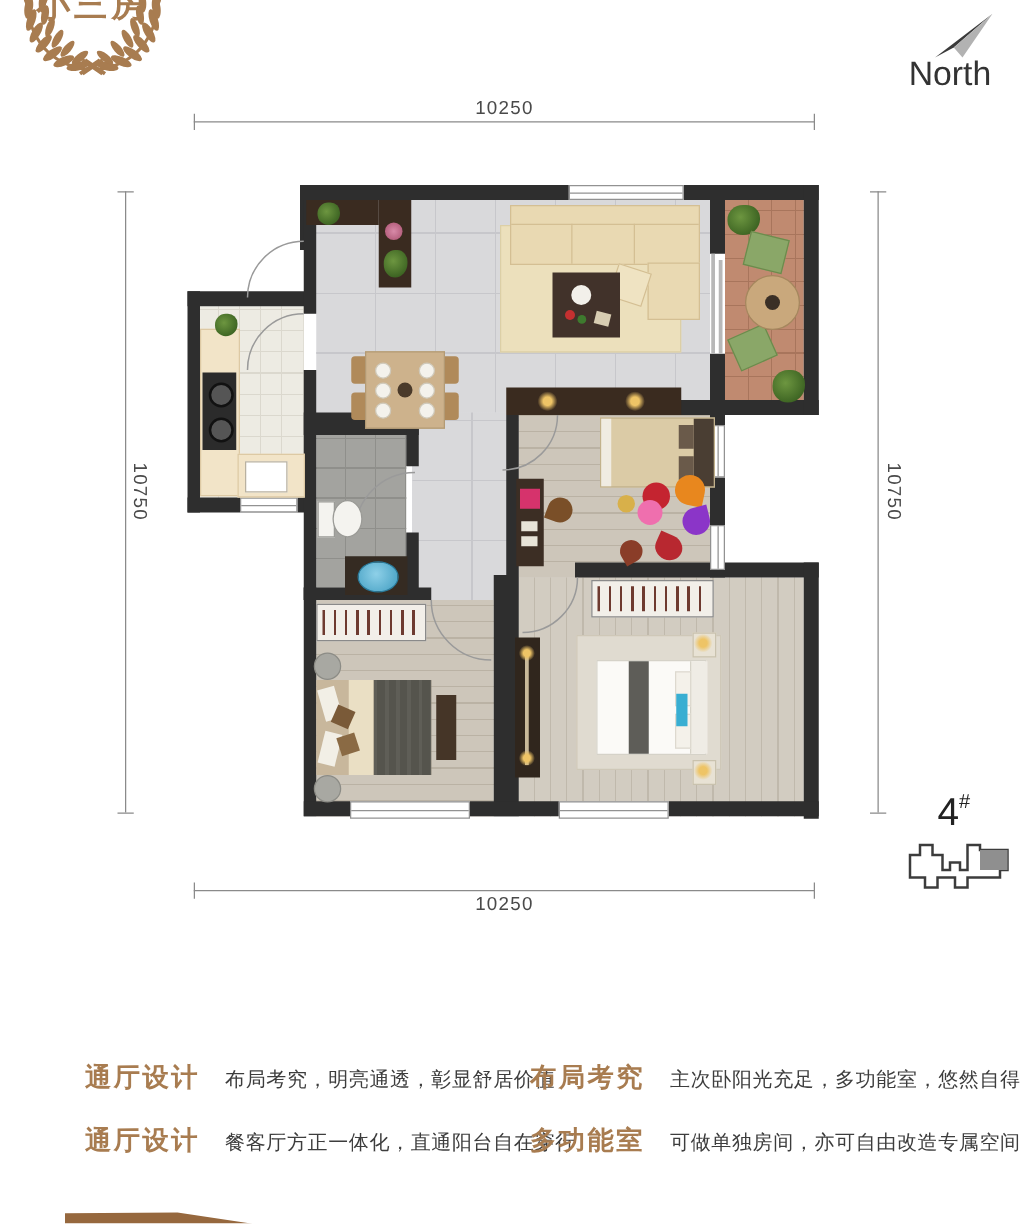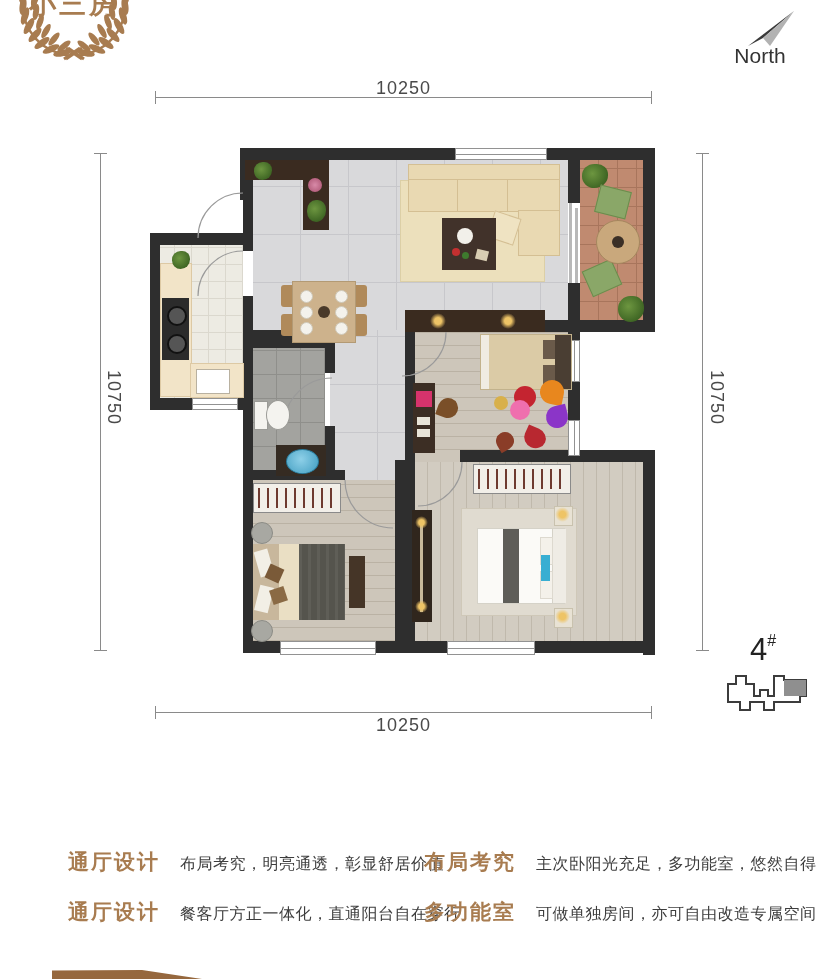--- a/index.html
+++ b/index.html
@@ -24,21 +24,21 @@
      repeating-linear-gradient(0deg,rgba(0,0,0,0) 0 23px,#8f8f8b 23px 24px),
      repeating-linear-gradient(90deg,rgba(0,0,0,0) 0 23px,#8f8f8b 23px 24px)}
   .f-balcony{background-color:#c08a70;background-image:
      repeating-linear-gradient(0deg,rgba(0,0,0,0) 0 18px,#a8755c 18px 19px),
      repeating-linear-gradient(90deg,rgba(0,0,0,0) 0 18px,#a8755c 18px 19px)}
   .f-wood{background-color:#cdc6ba;background-image:
      repeating-linear-gradient(0deg,rgba(0,0,0,0) 0 12px,#bab2a4 12px 13px)}
   .f-woodv{background-color:#d2ccc1;background-image:
      repeating-linear-gradient(90deg,rgba(0,0,0,0) 0 12px,#c0b9ac 12px 13px)}
   .dimline{position:absolute;background:#8a8a8a}
-  .dimlabel{position:absolute;color:#4a4a4a;font-size:18px;letter-spacing:1px}
+  .dimlabel{position:absolute;color:#4a4a4a;font-size:15px;letter-spacing:1px}
   .vtext{writing-mode:vertical-rl}
   .glow{position:absolute;border-radius:50%;
         background:radial-gradient(circle,#eec466 0 30%,rgba(238,196,102,0) 70%)}
   .plant{position:absolute;border-radius:50% 45% 55% 50%;
         background:radial-gradient(circle at 40% 40%,#6d9640,#3c6322 75%)}
   .clo{position:absolute;left:4px;right:4px;top:4px;bottom:4px;
        background:repeating-linear-gradient(90deg,#6e3a30 0 2px,rgba(0,0,0,0) 2px 9px)}
   .ft{font-weight:bold;font-size:21px;letter-spacing:2px}
   .fd{font-size:16px;color:#3d3d3d;letter-spacing:0.5px}
   .featrow{position:absolute;display:flex;align-items:baseline;gap:20px;white-space:nowrap}
@@ -70,21 +70,21 @@
       </g>
       <use href="#rb" transform="translate(124,0) scale(-1,1)"></use>
     </svg>
     <div class="abs" style="left:0;top:2px;width:124px;text-align:center;font-size:27px;font-weight:bold;color:#a87c50;letter-spacing:3px">小三房</div>
   </div>
 
   <svg class="abs" style="left:748px;top:10px" width="48" height="38" viewBox="0 0 48 38">
     <polygon points="0,36 46,1 15,28" fill="#3a3a3a"></polygon>
     <polygon points="15,28 46,1 22,36" fill="#b2b2b2"></polygon>
   </svg>
-  <div class="abs" style="left:722px;top:44px;width:76px;text-align:center;font-size:21px;color:#333">North</div>
+  <div class="abs" style="left:722px;top:44px;width:76px;text-align:center;font-size:27px;color:#333">North</div>
 
   <div class="dimline" style="left:155px;top:97px;width:497px;height:1px"></div>
   <div class="dimline" style="left:155px;top:91px;width:1px;height:13px"></div>
   <div class="dimline" style="left:651px;top:91px;width:1px;height:13px"></div>
   <div class="dimlabel" style="left:340px;top:78px;width:127px;text-align:center">10250</div>
 
   <div class="dimline" style="left:155px;top:712px;width:497px;height:1px"></div>
   <div class="dimline" style="left:155px;top:706px;width:1px;height:13px"></div>
   <div class="dimline" style="left:651px;top:706px;width:1px;height:13px"></div>
   <div class="dimlabel" style="left:340px;top:715px;width:127px;text-align:center">10250</div>

